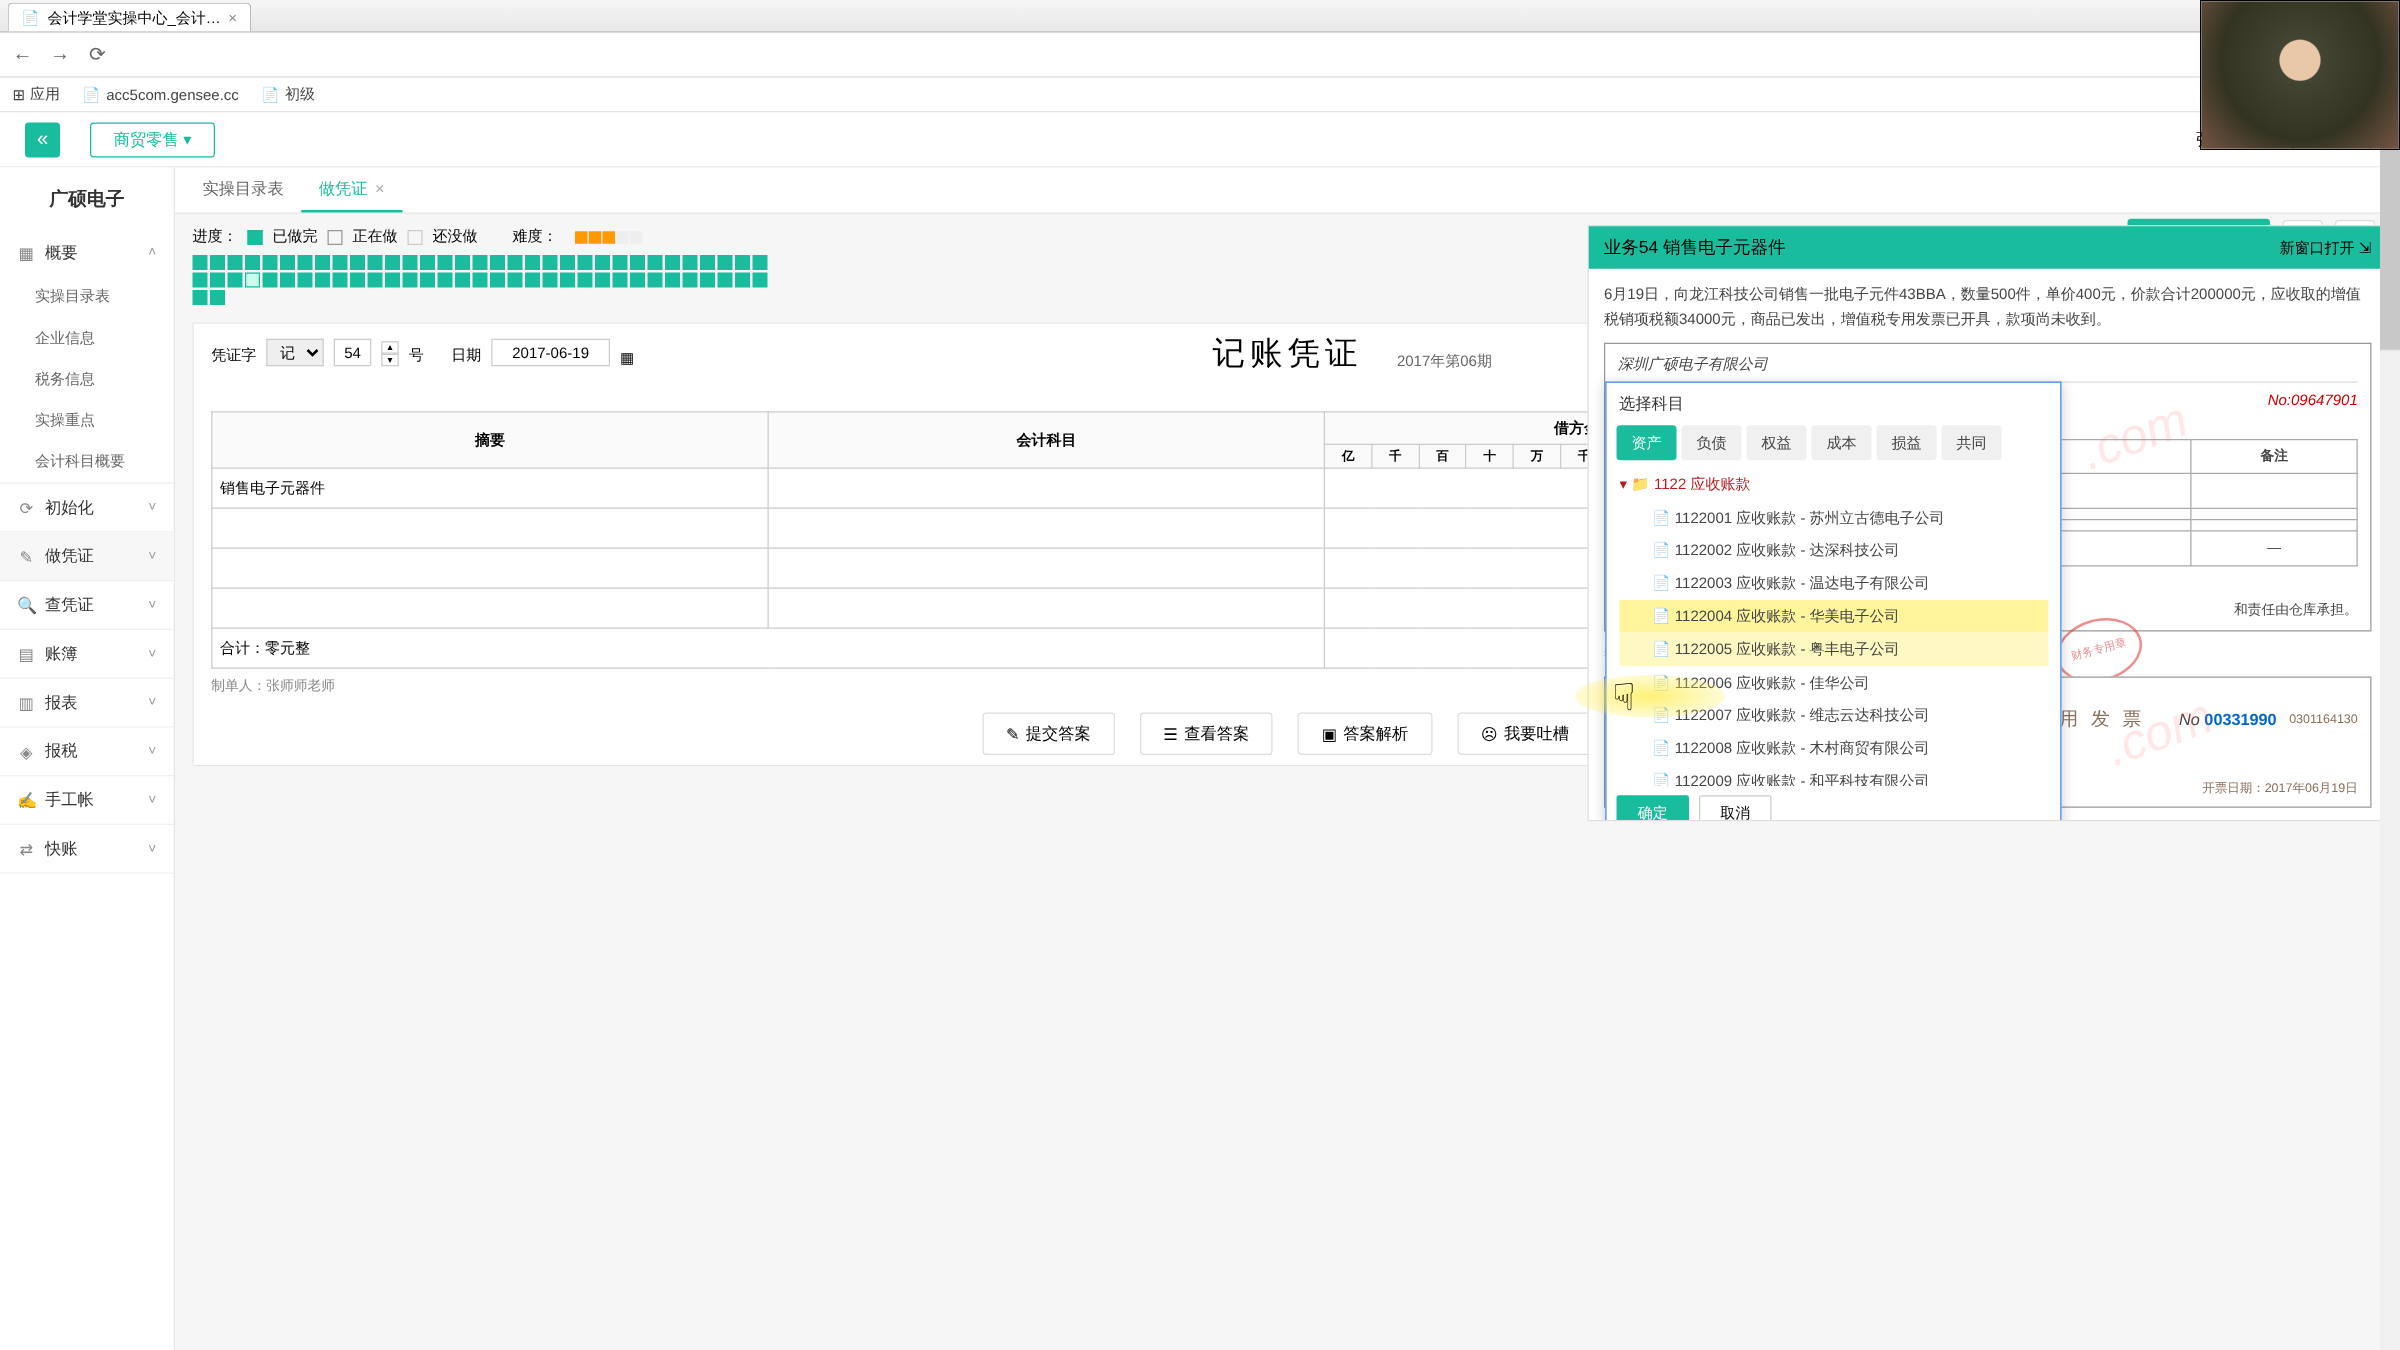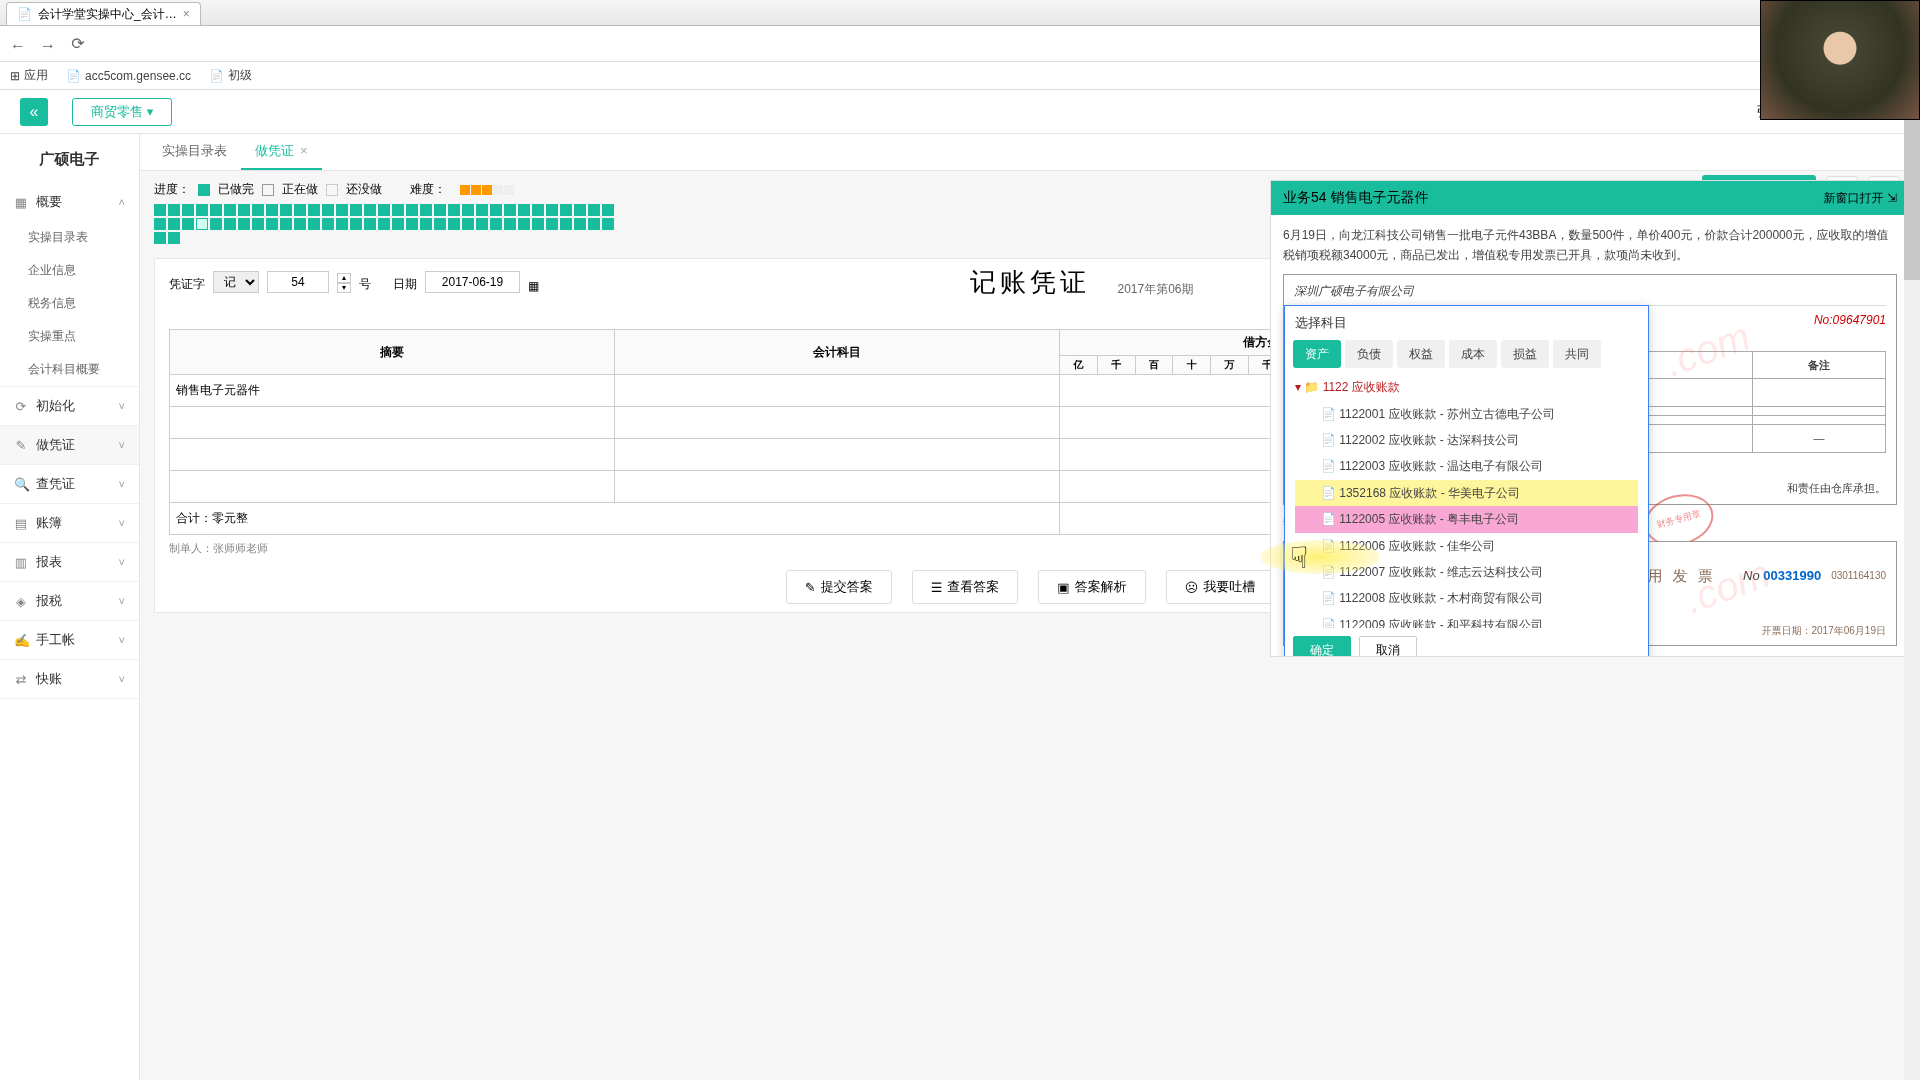--- a/index.html
+++ b/index.html
@@ -50,21 +50,21 @@
 .gb { width:12px; height:12px; background:#19bc9c; }
 .gb.cur { background:#cfe; border:1px solid #19bc9c; }
 
 .fill-btn { background:#19bc9c; color:#fff; padding:8px 18px; border-radius:3px; font-size:13px; cursor:pointer; border:none; }
 .pager { width:32px; height:32px; border:1px solid #ddd; background:#fff; border-radius:3px; cursor:pointer; font-size:14px; color:#666; display:flex; align-items:center; justify-content:center; }
 .top-controls { display:flex; align-items:center; gap:10px; position:absolute; right:20px; top:4px; }
 
 .voucher { background:#fff; border:1px solid #e6e6e6; margin-top:14px; padding:12px 14px 8px; position:relative; }
 .v-ctrl { display:flex; align-items:flex-end; gap:8px; font-size:12px; }
 .sel { border:1px solid #ccc; padding:2px 6px; font-size:12px; }
-.inp { border:1px solid #ccc; padding:3px 6px; font-size:12px; width:62px; text-align:center; }
+.inp { border:1px solid #ccc; padding:3px 6px; font-size:12px; width:30px; text-align:center; }
 .inp.date { width:95px; }
 .stepper { display:inline-flex; flex-direction:column; }
 .stepper span { font-size:8px; border:1px solid #ccc; width:14px; text-align:center; line-height:8px; cursor:pointer; }
 
 .v-title { font-size:26px; font-family:KaiTi,serif; text-align:center; position:absolute; left:50%; top:6px; transform:translateX(-50%); letter-spacing:4px; }
 .v-sub { position:absolute; left:55%; top:22px; font-size:12px; color:#666; }
 .v-att { position:absolute; right:14px; top:18px; font-size:12px; }
 
 .v-table { width:100%; border-collapse:collapse; margin-top:36px; }
 .v-table th,.v-table td { border:1px solid #ccc; font-size:12px; text-align:center; }
@@ -94,21 +94,21 @@
 
 
 .picker { position:absolute; left:0; top:30px; width:365px; background:#fff; border:1px solid #3b82f6; box-shadow:0 2px 10px rgba(0,0,0,.2); z-index:20; }
 .pk-title { padding:6px 10px; font-size:13px; color:#333; }
 .pk-tabs { display:flex; gap:4px; padding:0 8px; }
 .pk-tab { padding:4px 12px; font-size:12px; background:#f0f0f0; cursor:pointer; border-radius:3px; }
 .pk-tab.on { background:#19bc9c; color:#fff; }
 .pk-tree { max-height:260px; overflow:auto; padding:6px 10px; font-size:12px; }
 .pk-parent { padding:3px 0; color:#b91c1c; }
 .pk-item { padding:3px 0 3px 26px; cursor:pointer; color:#444; }
-.pk-item:hover,.pk-item.hl { background:#f9a8d4; }
+.pk-item:hover,.pk-item.hl { background:#fef9c3; }
 .pk-item.hl2 { background:#fff59d; }
 .pk-ft { padding:8px; display:flex; gap:8px; }
 .pk-btn { padding:5px 16px; font-size:12px; border:1px solid #ccc; background:#fff; cursor:pointer; border-radius:2px; }
 .pk-btn.ok { background:#19bc9c; color:#fff; border-color:#19bc9c; }
 
 .cursor-img { position:absolute; width:36px; height:36px; pointer-events:none; z-index:99; }
 .cursor-img::before { content:'☟'; font-size:30px; position:absolute; color:#000; }
 
 
 .video-ov { position:absolute; right:0; top:0; width:160px; height:120px; background:#222; border:1px solid #000; z-index:50; overflow:hidden; }
@@ -440,21 +440,21 @@
           <div class="pk-tab">成本</div>
           <div class="pk-tab">损益</div>
           <div class="pk-tab">共同</div>
         </div>
         <div class="pk-tree">
           <div class="pk-parent">▾ 📁 <span>1122 应收账款</span></div>
           <div id="pk-items">
               <div class="pk-item">📄 1122001 应收账款 - 苏州立古德电子公司</div>
               <div class="pk-item">📄 1122002 应收账款 - 达深科技公司</div>
               <div class="pk-item">📄 1122003 应收账款 - 温达电子有限公司</div>
-              <div class="pk-item hl2">📄 1352168 应收账款 - 华美电子公司</div>
+              <div class="pk-item hl2">📄 1122004 应收账款 - 华美电子公司</div>
               <div class="pk-item hl">📄 1122005 应收账款 - 粤丰电子公司</div>
               <div class="pk-item">📄 1122006 应收账款 - 佳华公司</div>
               <div class="pk-item">📄 1122007 应收账款 - 维志云达科技公司</div>
               <div class="pk-item">📄 1122008 应收账款 - 木村商贸有限公司</div>
               <div class="pk-item">📄 1122009 应收账款 - 和平科技有限公司</div>
             </div>
         </div>
         <div class="pk-ft">
           <button class="pk-btn ok">确定</button>
           <button class="pk-btn">取消</button>

